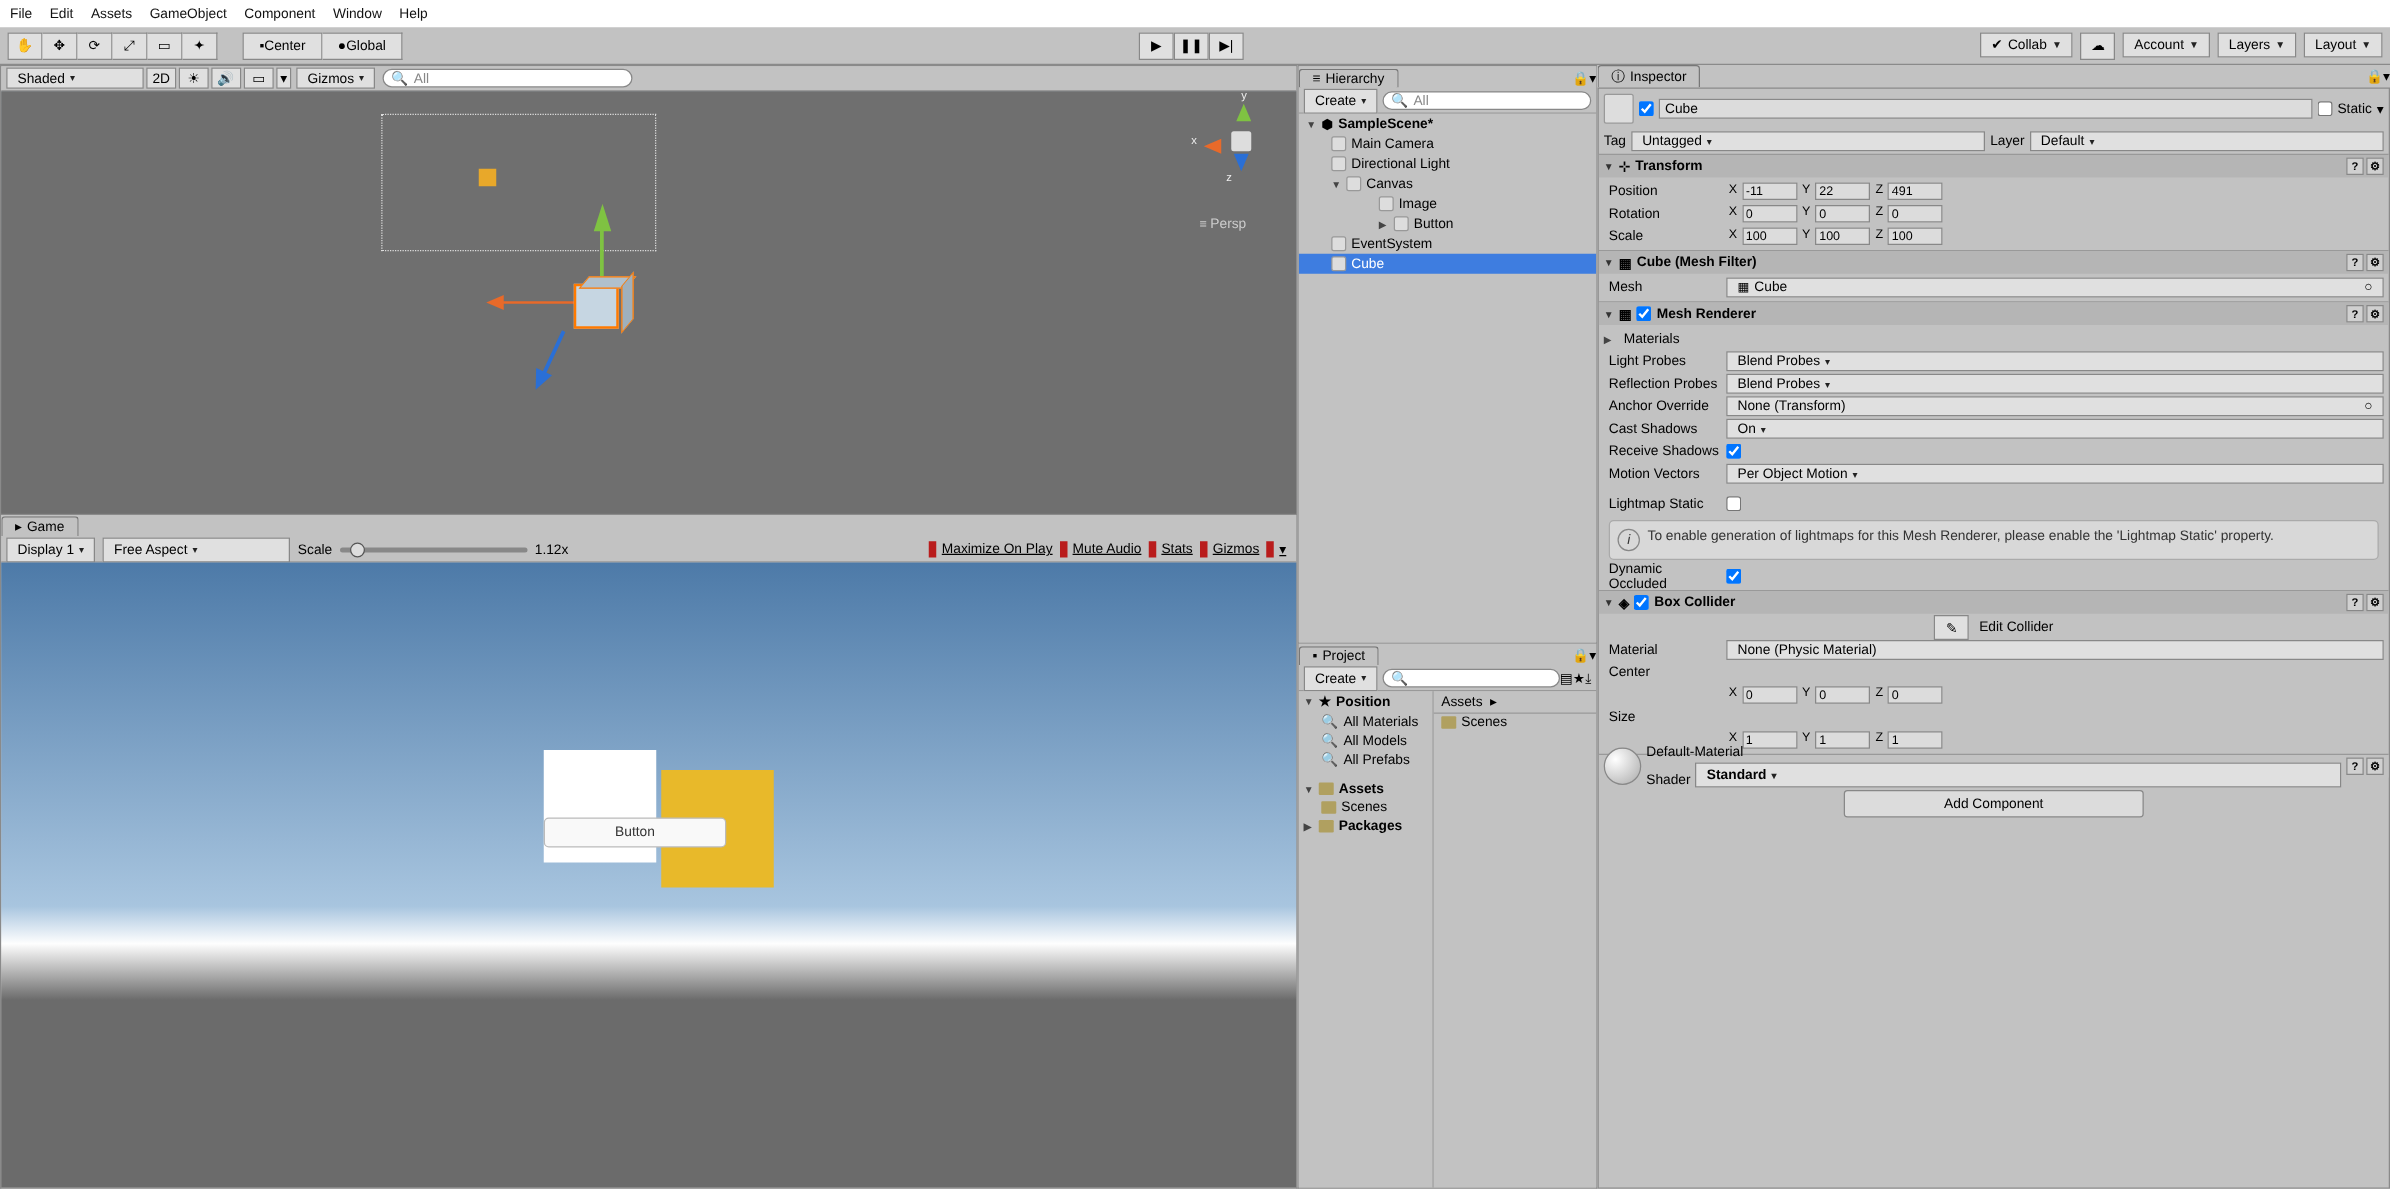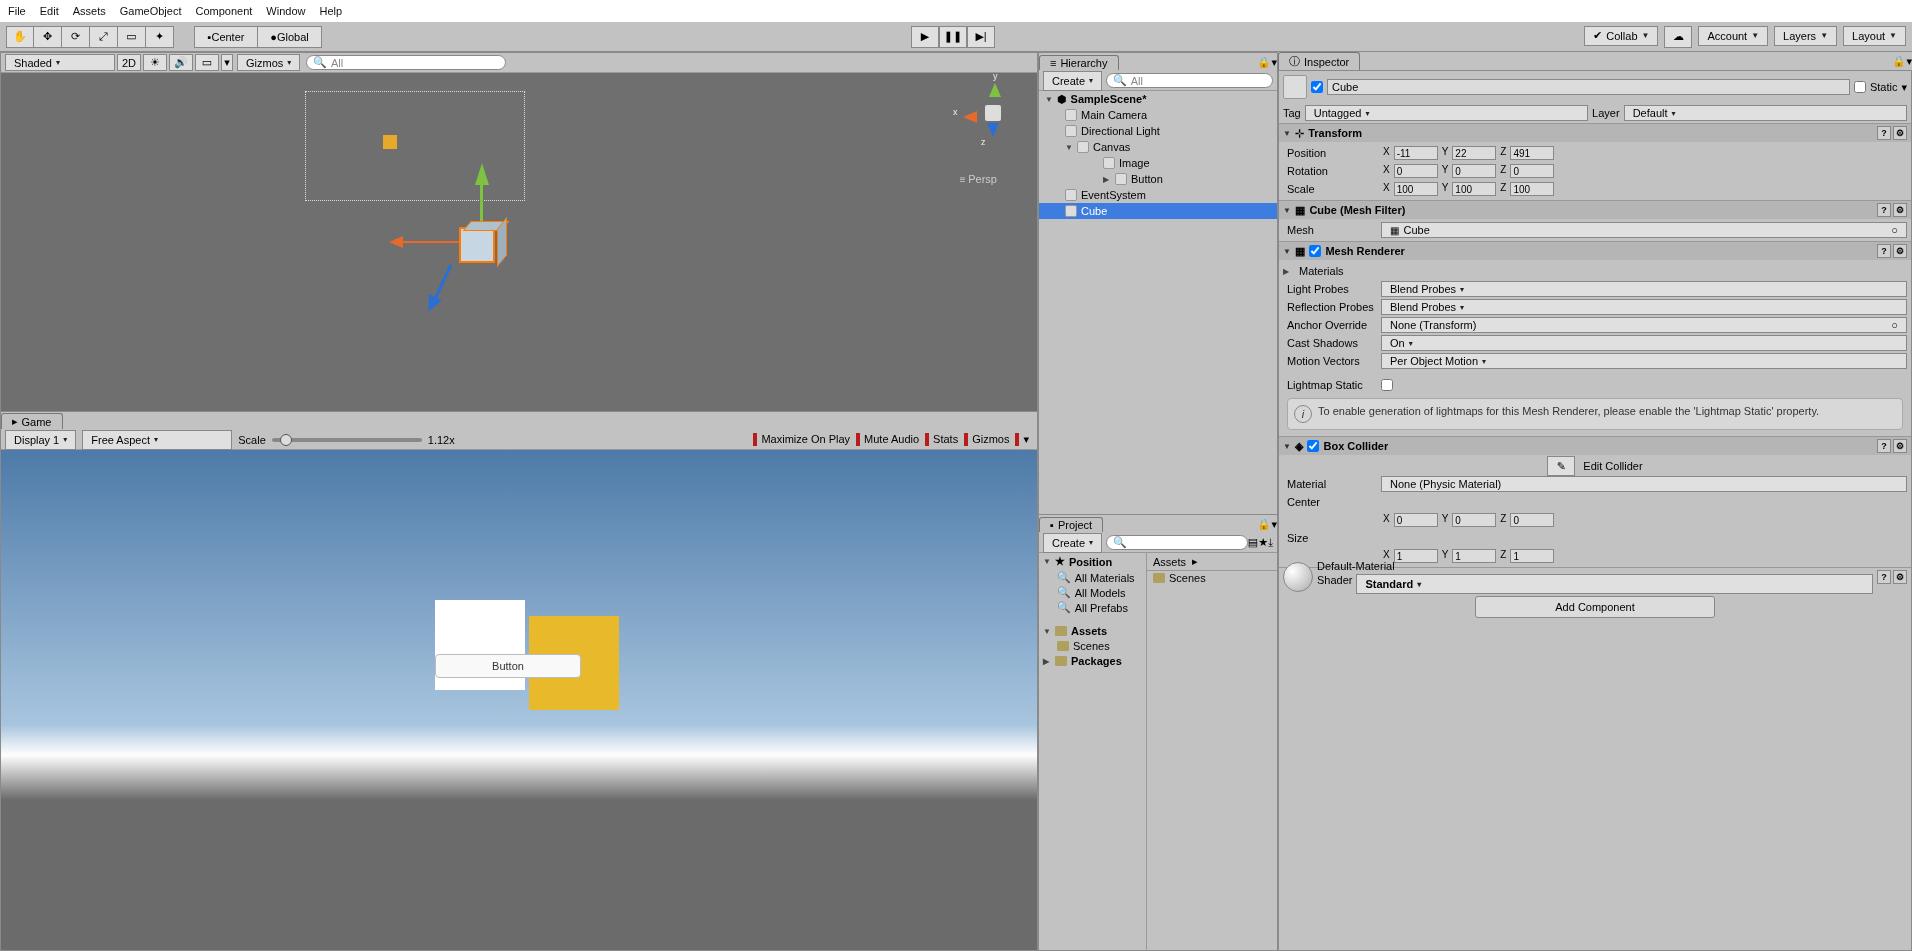--- a/index.html
+++ b/index.html
@@ -96,21 +96,21 @@
 .prop-row input[type=text] { width: 44px; border: 1px solid #888; background: #dcdcdc; height: 14px; padding: 0 2px; font-size: 10px; }
 .prop-row .dd-btn { flex: 1; height: 16px; font-size: 10px; }
 .info-box { background: #d8d8d8; border: 1px solid #aaa; border-radius: 4px; padding: 6px; margin: 4px; display: flex; gap: 6px; font-size: 10px; color: #333; }
 .info-box .iico { width: 18px; height: 18px; border: 1px solid #888; border-radius: 50%; display: flex; align-items: center; justify-content: center; font-style: italic; }
 .add-comp-btn { margin: 10px auto; display: block; width: 240px; height: 22px; background: #dcdcdc; border: 1px solid #888; border-radius: 3px; cursor: pointer; }
 .right-icons { margin-left: auto; display: flex; gap: 2px; }
 .right-icons span { width: 14px; height: 14px; background: #d0d0d0; border: 1px solid #888; font-size: 9px; display: flex; align-items: center; justify-content: center; }
 .check { width: 12px; height: 12px; }
 .sphere-ico { width: 30px; height: 30px; border-radius: 50%; background: radial-gradient(circle at 30% 30%, #fff, #aaa); border: 1px solid #888; }
 .stats-group { display: flex; gap: 2px; margin-left: auto; }
-.stats-group span { padding: 0 4px; border-left: 4px solid #b91c1c; }
+.stats-group span { padding: 0 4px; border-left: 6px solid #b91c1c; text-decoration: underline; }
 .slider-track { width: 150px; height: 4px; background: #888; position: relative; border-radius: 2px; }
 .slider-thumb { position: absolute; left: 8px; top: -4px; width: 12px; height: 12px; background: #ddd; border: 1px solid #555; border-radius: 50%; }
 </style>
 </head>
 <body>
 
 <div class="menubar">
   <span>File</span>
   <span>Edit</span>
   <span>Assets</span>
@@ -486,34 +486,42 @@
               </div>
             </div>
           <div class="prop-row">
               <label>Cast Shadows</label>
               <div class="dd-btn">
                 <span>On</span>
                 <span class="arrow">▾</span>
               </div>
             </div>
           <div class="prop-row">
+              <label>Receive Shadows</label>
+              <input type="checkbox" class="check" checked="" style="">
+            </div>
+          <div class="prop-row">
               <label>Motion Vectors</label>
               <div class="dd-btn">
                 <span>Per Object Motion</span>
                 <span class="arrow">▾</span>
               </div>
             </div>
           <div style="height:6px"></div>
           <div class="prop-row">
               <label>Lightmap Static</label>
               <input type="checkbox" class="check" style="">
             </div>
           <div class="info-box">
               <div class="iico">i</div>
               <div>To enable generation of lightmaps for this Mesh Renderer, please enable the 'Lightmap Static' property.</div>
+            </div>
+          <div class="prop-row">
+              <label>Dynamic Occluded</label>
+              <input type="checkbox" class="check" checked="" style="">
             </div>
         </div>
       </div>
 
       <div class="component">
         <div class="comp-head">
             <span class="tri">▼</span>
             <span>◈</span>
             <input type="checkbox" class="check" checked="" style="">
             <span>Box Collider</span>
@@ -562,21 +570,21 @@
               </div>
             </div>
         </div>
       </div>
 
       <div class="component">
         <div class="comp-head" style="background:#c2c2c2">
           <div class="sphere-ico"></div>
           <div style="display:flex;flex-direction:column;gap:2px;flex:1">
             <span style="font-weight:normal">Default-Material</span>
-            <div style="display:flex;gap:4px;align-items:flex-start">
+            <div style="display:flex;gap:4px;align-items:flex-end">
                 <span style="font-weight:normal">Shader</span>
                 <div class="dd-btn" style="flex:1">
                   <span>Standard</span>
                   <span class="arrow">▾</span>
                 </div>
               </div>
           </div>
           <div class="right-icons">
               <span>?</span>
               <span>⚙</span>

